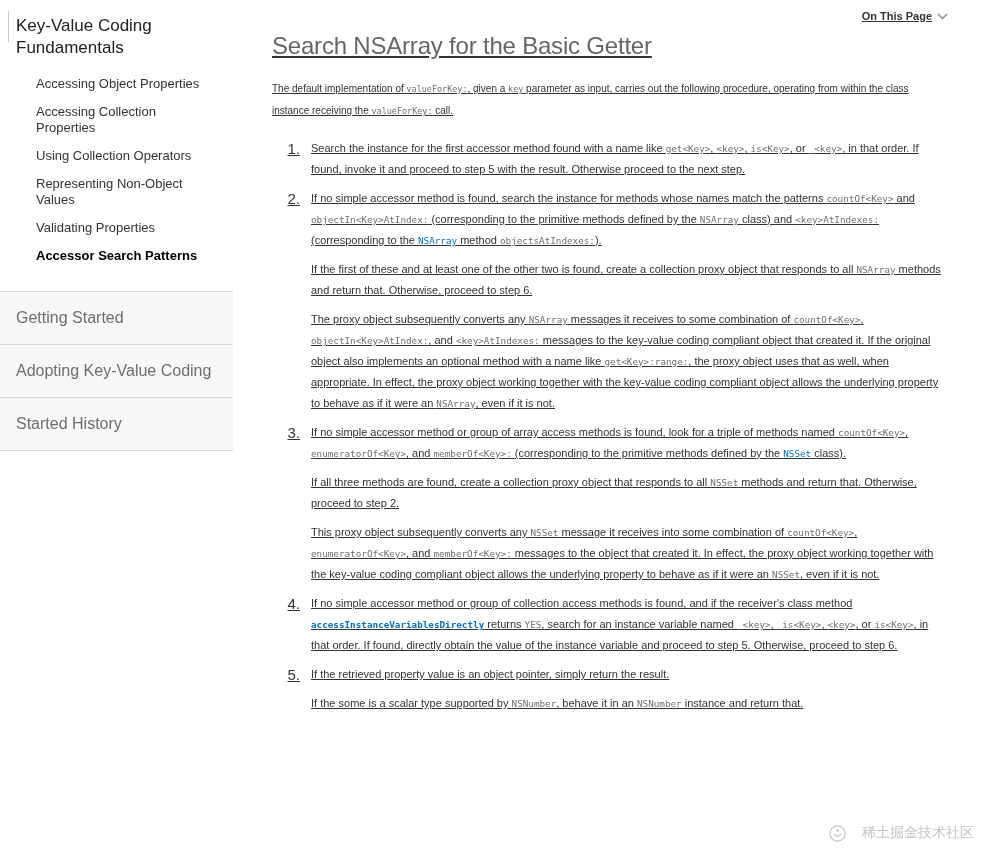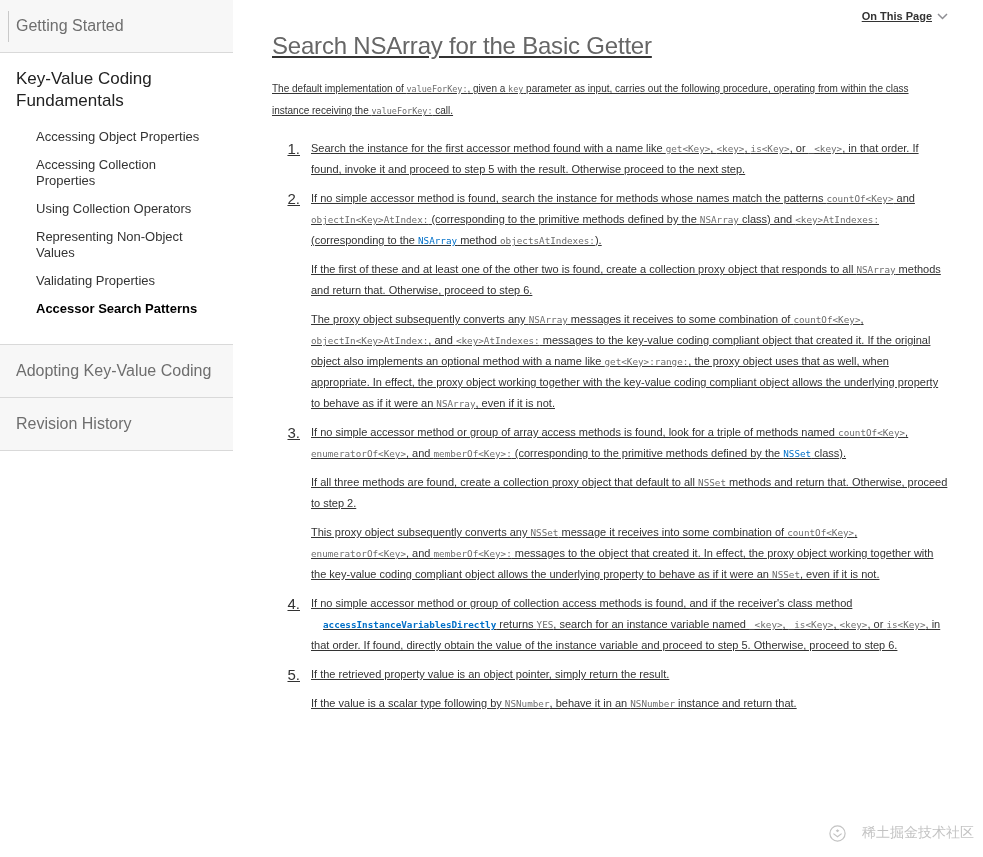--- a/index.html
+++ b/index.html
@@ -28,55 +28,55 @@
   .steps{list-style:none;margin:16px 0 0 0;padding:0;}
   .step{display:flex;margin-bottom:6px;}
   .step-num{flex:0 0 28px;text-align:right;font-size:15px;line-height:21px;color:#333;}
   .step-body{flex:1;padding-left:11px;min-width:0;}
   .step-body p{margin:0 0 8px 0;font-size:11px;line-height:21px;color:#333;}
   .step-body p:last-child{margin-bottom:2px;}
 
   
   .seg-c,.seg-cl,.seg-clb{font-family:"DejaVu Sans Mono","Liberation Mono",monospace;font-size:0.845em;color:#6f6f6f;}
   .seg-cl{color:var(--link,#0070c9);cursor:pointer;}
-  .seg-clb{color:var(--link,#0070c9);font-weight:bold;cursor:pointer;margin-left:12px;}
+  .seg-clb{color:var(--link,#0070c9);font-weight:bold;cursor:pointer;}
 
   
   .watermark{position:absolute;right:9px;bottom:15px;display:flex;align-items:center;gap:16px;color:#9b9b9b;opacity:.6;font-size:14px;pointer-events:none;}
   .wm-logo{display:inline-flex;align-items:center;}
 </style>
 </head>
 <body>
 
 <div class="page">
   <div class="sb-tick"></div>
 
   <aside class="sidebar">
-    <div class="sb-section sb-gray">
-      <span class="sb-title">Getting Started</span>
-    </div>
-
     <div class="sb-section sb-expanded">
       <span class="sb-title">Key-Value Coding Fundamentals</span>
       <ul class="sb-items">
         <li class="sb-item">Accessing Object Properties</li>
         <li class="sb-item">Accessing Collection Properties</li>
         <li class="sb-item">Using Collection Operators</li>
         <li class="sb-item">Representing Non-Object Values</li>
         <li class="sb-item">Validating Properties</li>
         <li class="sb-item active">Accessor Search Patterns</li>
       </ul>
     </div>
 
     <div class="sb-section sb-gray">
+      <span class="sb-title">Getting Started</span>
+    </div>
+
+    <div class="sb-section sb-gray">
       <span class="sb-title">Adopting Key-Value Coding</span>
     </div>
 
     <div class="sb-section sb-gray">
-      <span class="sb-title">Revision History</span>
+      <span class="sb-title">Started History</span>
     </div>
   </aside>
 
   <main class="content">
     <div class="otp-row">
       <span>On This Page</span>
       <span class="otp-chevron">
         <svg width="11" height="7" viewBox="0 0 11 7">
             <path d="M1 1l4.5 4.5L10 1" fill="none" stroke="currentColor" stroke-width="1.5"></path>
           </svg>
@@ -102,37 +102,37 @@
             <p><span class="seg-t">If no simple accessor method is found, search the instance for methods whose names match the patterns </span><span class="seg-c">countOf&lt;Key&gt;</span><span class="seg-t"> and </span><span class="seg-c">objectIn&lt;Key&gt;AtIndex:</span><span class="seg-t"> (corresponding to the primitive methods defined by the </span><span class="seg-c">NSArray</span><span class="seg-t"> class) and </span><span class="seg-c">&lt;key&gt;AtIndexes:</span><span class="seg-t"> (corresponding to the </span><span class="seg-cl">NSArray</span><span class="seg-t"> method </span><span class="seg-c">objectsAtIndexes:</span><span class="seg-t">).</span></p>
             <p><span class="seg-t">If the first of these and at least one of the other two is found, create a collection proxy object that responds to all </span><span class="seg-c">NSArray</span><span class="seg-t"> methods and return that. Otherwise, proceed to step 6.</span></p>
             <p><span class="seg-t">The proxy object subsequently converts any </span><span class="seg-c">NSArray</span><span class="seg-t"> messages it receives to some combination of </span><span class="seg-c">countOf&lt;Key&gt;</span><span class="seg-t">, </span><span class="seg-c">objectIn&lt;Key&gt;AtIndex:</span><span class="seg-t">, and </span><span class="seg-c">&lt;key&gt;AtIndexes:</span><span class="seg-t"> messages to the key-value coding compliant object that created it. If the original object also implements an optional method with a name like </span><span class="seg-c">get&lt;Key&gt;:range:</span><span class="seg-t">, the proxy object uses that as well, when appropriate. In effect, the proxy object working together with the key-value coding compliant object allows the underlying property to behave as if it were an </span><span class="seg-c">NSArray</span><span class="seg-t">, even if it is not.</span></p>
           </div>
         </li>
 
         <li class="step">
           <span class="step-num">3.</span>
           <div class="step-body">
             <p><span class="seg-t">If no simple accessor method or group of array access methods is found, look for a triple of methods named </span><span class="seg-c">countOf&lt;Key&gt;</span><span class="seg-t">, </span><span class="seg-c">enumeratorOf&lt;Key&gt;</span><span class="seg-t">, and </span><span class="seg-c">memberOf&lt;Key&gt;:</span><span class="seg-t"> (corresponding to the primitive methods defined by the </span><span class="seg-cl">NSSet</span><span class="seg-t"> class).</span></p>
-            <p><span class="seg-t">If all three methods are found, create a collection proxy object that default to all </span><span class="seg-c">NSSet</span><span class="seg-t"> methods and return that. Otherwise, proceed to step 2.</span></p>
+            <p><span class="seg-t">If all three methods are found, create a collection proxy object that responds to all </span><span class="seg-c">NSSet</span><span class="seg-t"> methods and return that. Otherwise, proceed to step 2.</span></p>
             <p><span class="seg-t">This proxy object subsequently converts any </span><span class="seg-c">NSSet</span><span class="seg-t"> message it receives into some combination of </span><span class="seg-c">countOf&lt;Key&gt;</span><span class="seg-t">, </span><span class="seg-c">enumeratorOf&lt;Key&gt;</span><span class="seg-t">, and </span><span class="seg-c">memberOf&lt;Key&gt;:</span><span class="seg-t"> messages to the object that created it. In effect, the proxy object working together with the key-value coding compliant object allows the underlying property to behave as if it were an </span><span class="seg-c">NSSet</span><span class="seg-t">, even if it is not.</span></p>
           </div>
         </li>
 
         <li class="step">
           <span class="step-num">4.</span>
           <div class="step-body">
             <p><span class="seg-t">If no simple accessor method or group of collection access methods is found, and if the receiver's class method </span><span class="seg-clb">accessInstanceVariablesDirectly</span><span class="seg-t"> returns </span><span class="seg-c">YES</span><span class="seg-t">, search for an instance variable named </span><span class="seg-c">_&lt;key&gt;</span><span class="seg-t">, </span><span class="seg-c">_is&lt;Key&gt;</span><span class="seg-t">, </span><span class="seg-c">&lt;key&gt;</span><span class="seg-t">, or </span><span class="seg-c">is&lt;Key&gt;</span><span class="seg-t">, in that order. If found, directly obtain the value of the instance variable and proceed to step 5. Otherwise, proceed to step 6.</span></p>
           </div>
         </li>
 
         <li class="step">
           <span class="step-num">5.</span>
           <div class="step-body">
             <p><span class="seg-t">If the retrieved property value is an object pointer, simply return the result.</span></p>
-            <p><span class="seg-t">If the value is a scalar type following by </span><span class="seg-c">NSNumber</span><span class="seg-t">, behave it in an </span><span class="seg-c">NSNumber</span><span class="seg-t"> instance and return that.</span></p>
+            <p><span class="seg-t">If the some is a scalar type supported by </span><span class="seg-c">NSNumber</span><span class="seg-t">, behave it in an </span><span class="seg-c">NSNumber</span><span class="seg-t"> instance and return that.</span></p>
 
           </div>
         </li>
 
       </ol>
     </div>
   </main>
 
   <div class="watermark">
     <span class="wm-logo">

